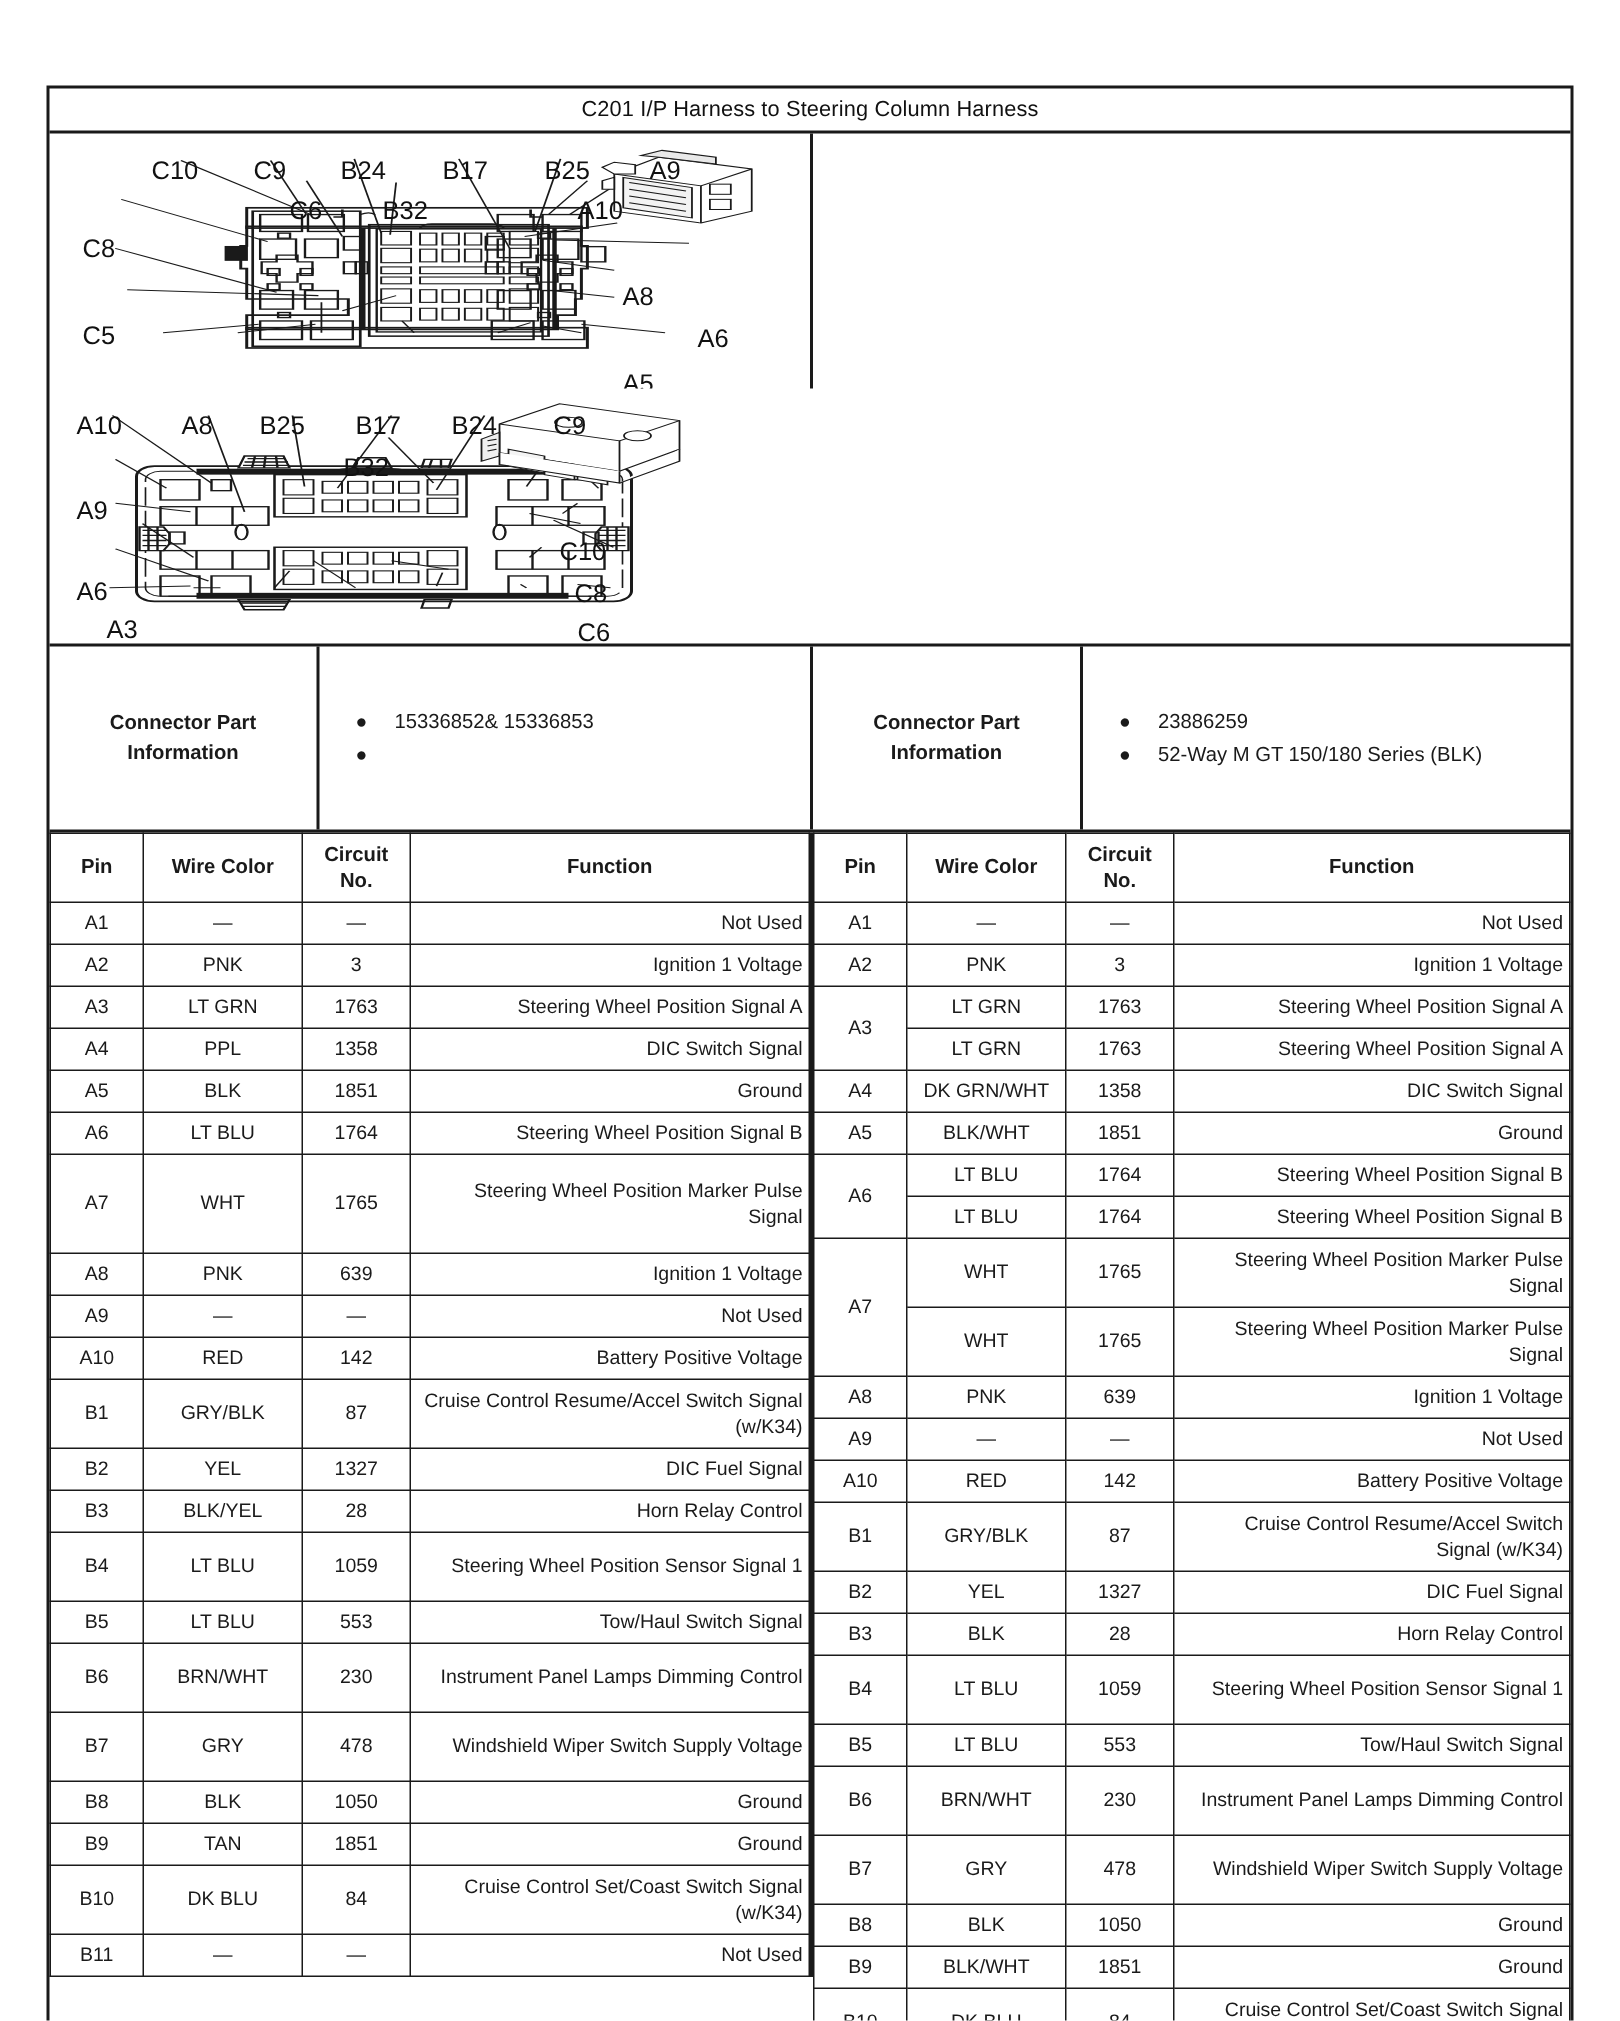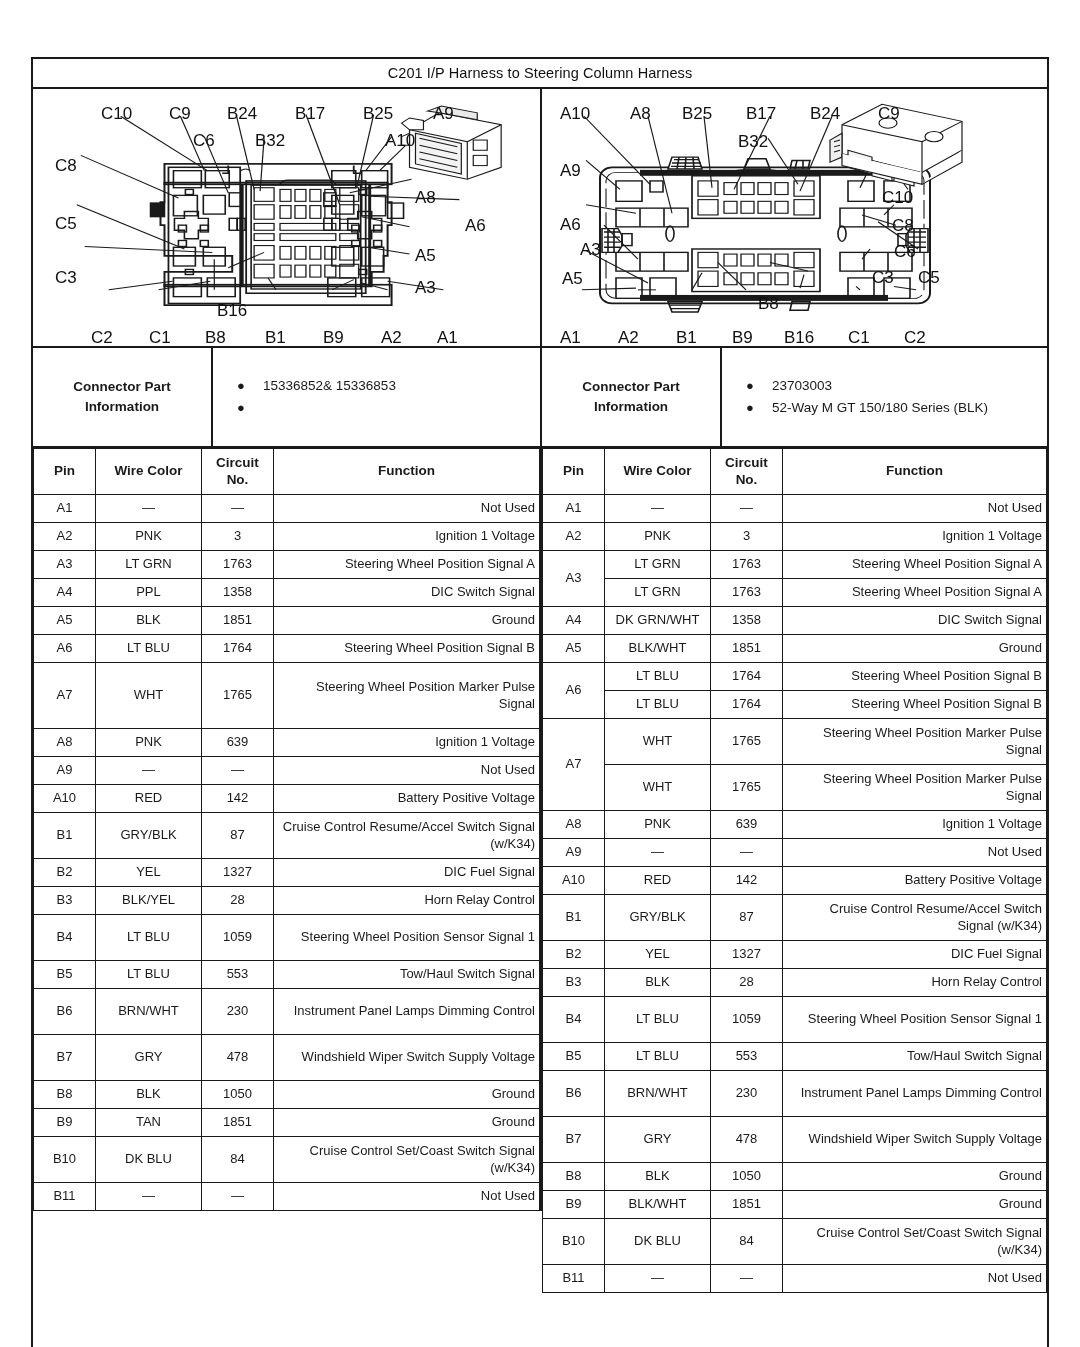--- a/index.html
+++ b/index.html
@@ -36,22 +36,23 @@
   }
   .title-bar .title-text {
     font-size: 14.5px;
     letter-spacing: .1px;
     color: #111;
   }
 
   
   .diagram-row {
     display: flex;
-    height: 259px;
+    height: 342px;
     border-bottom: 2px solid #1a1a1a;
+    flex-direction: column;
   }
   .diagram-cell {
     position: relative;
     height: 100%;
     overflow: hidden;
   }
   .diagram-cell.left { width: 509px; border-right: 2px solid #1a1a1a; }
   .diagram-cell.right { width: 505px; }
 
   .dlabel {
@@ -65,21 +66,21 @@
   svg.diagram {
     position: absolute;
     left: 0; top: 0;
     width: 100%;
     height: 100%;
   }
 
   
   .cpi-row {
     display: flex;
-    height: 100px;
+    height: 124px;
     border-bottom: 2px solid #1a1a1a;
   }
   .cpi-half {
     display: flex;
     height: 100%;
   }
   .cpi-half.left { width: 509px; border-right: 2px solid #1a1a1a; }
   .cpi-half.right { width: 505px; }
   .cpi-label {
     width: 180px;
@@ -510,21 +511,21 @@
         <div class="cpi-item">
           <span class="cpi-bullet">●</span>
         </div>
       </div>
     </div>
     <div class="cpi-half right">
       <div class="cpi-label">Connector Part Information</div>
       <div class="cpi-list">
         <div class="cpi-item">
           <span class="cpi-bullet">●</span>
-          <span class="cpi-text">23703003</span>
+          <span class="cpi-text">23886259</span>
         </div>
         <div class="cpi-item">
           <span class="cpi-bullet">●</span>
           <span class="cpi-text">52-Way M GT 150/180 Series (BLK)</span>
         </div>
       </div>
     </div>
   </div>
 
   <div class="tables-row">

